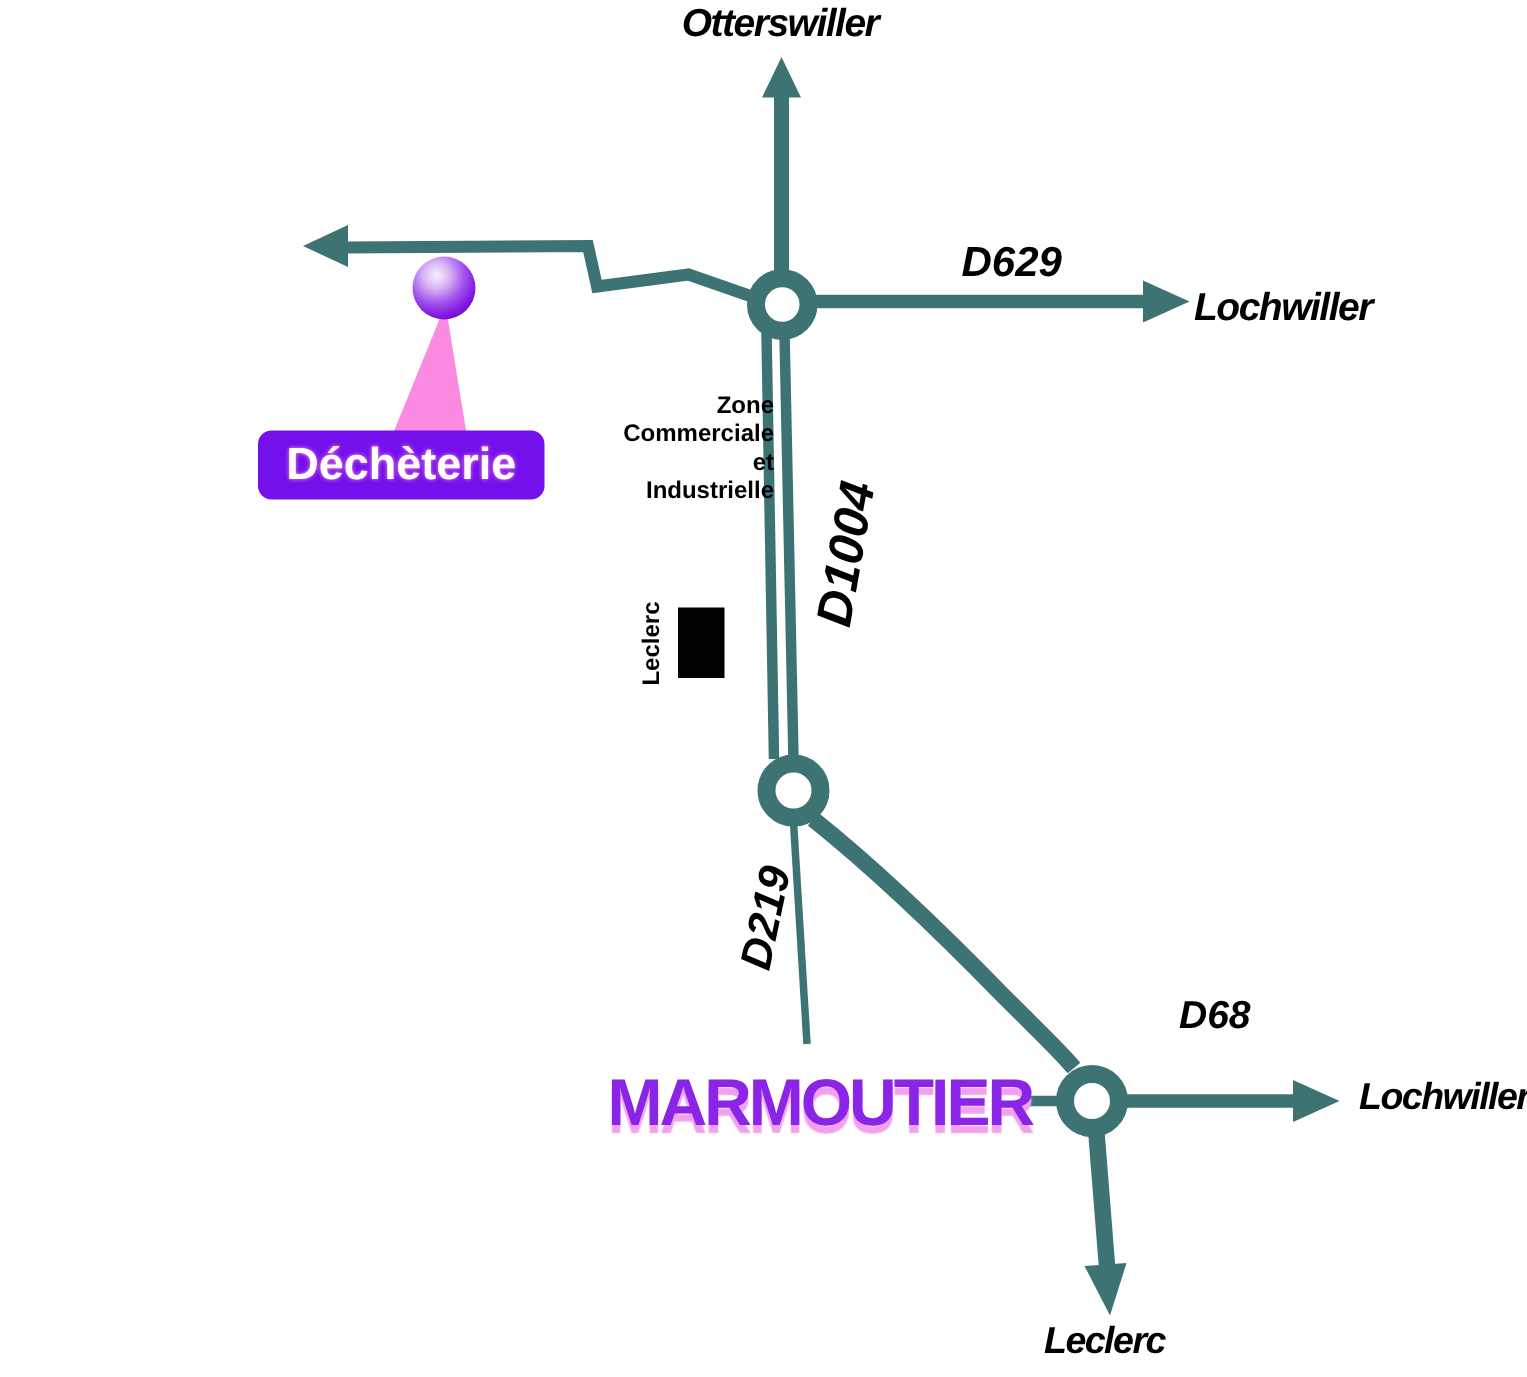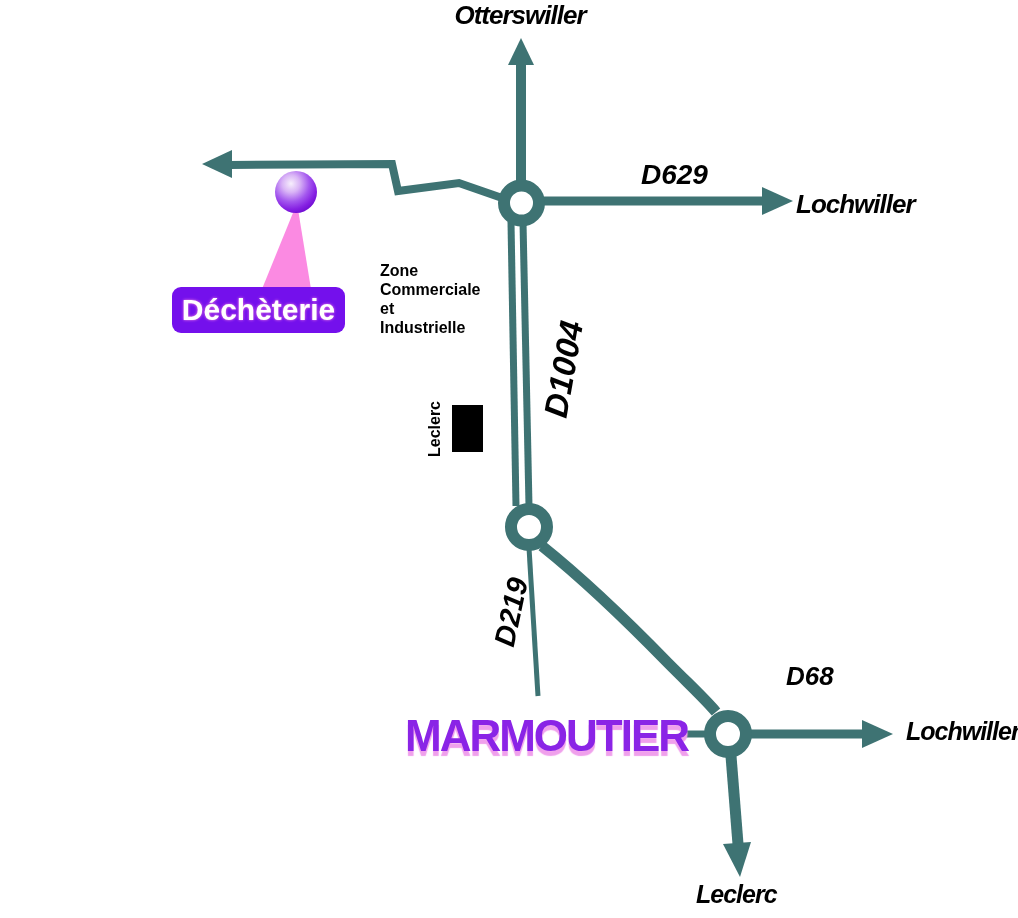--- a/index.html
+++ b/index.html
@@ -27,31 +27,31 @@
   #lochwiller   { left:906px; top:717px; font-size:25px; }
   #singrist     { left:696px; top:880px; font-size:25px; }
 
   #d629 { left:641px; top:159px;font-style:italic; }
   #d68  { left:786px; top:661px; font-size:26px; }
   #d1004{ left:503px; top:351px; width:120px; height:36px; transform:rotate(-80deg);
           font-weight:bold; font-size:33px; }
   #d219 { left:461px; top:596px; width:100px; height:32px; transform:rotate(-78deg);
           font-size:29px; }
 
-  #zone-block { left:380px; top:261px; width:136px; text-align:left;
+  #zone-block { left:380px; top:261px; width:136px; text-align:right;
                 font-weight:bold; font-size:16px; line-height:19px; }
   #leclerc    { left:399px; top:420px; width:72px; height:18px; transform:rotate(-90deg);
                 font-weight:bold; font-size:16px; }
 
   #marmoutier { left:405px; top:711px; font-weight:bold; font-size:44px; letter-spacing:-2px;
                 color:var(--marmoutier-text,#8A24E6);
                 text-shadow:0 5px 1px var(--marmoutier-shadow,#F0A0EC); }
 
   #decheterie-badge {
-    position:absolute; left:172px; top:287px; width:173px; height:46px;
+    position:absolute; left:172px; top:287px; width:191px; height:46px;
     background:var(--decheterie-bg,#7410EC); border-radius:9px;
     color:#fff; font-weight:bold; font-size:30px; text-align:center; line-height:46px;
     text-shadow:0 0 3px var(--cone-pink,#FB8AE2);
   }
 </style>
 </head>
 <body>
 
 <div id="map">
 

